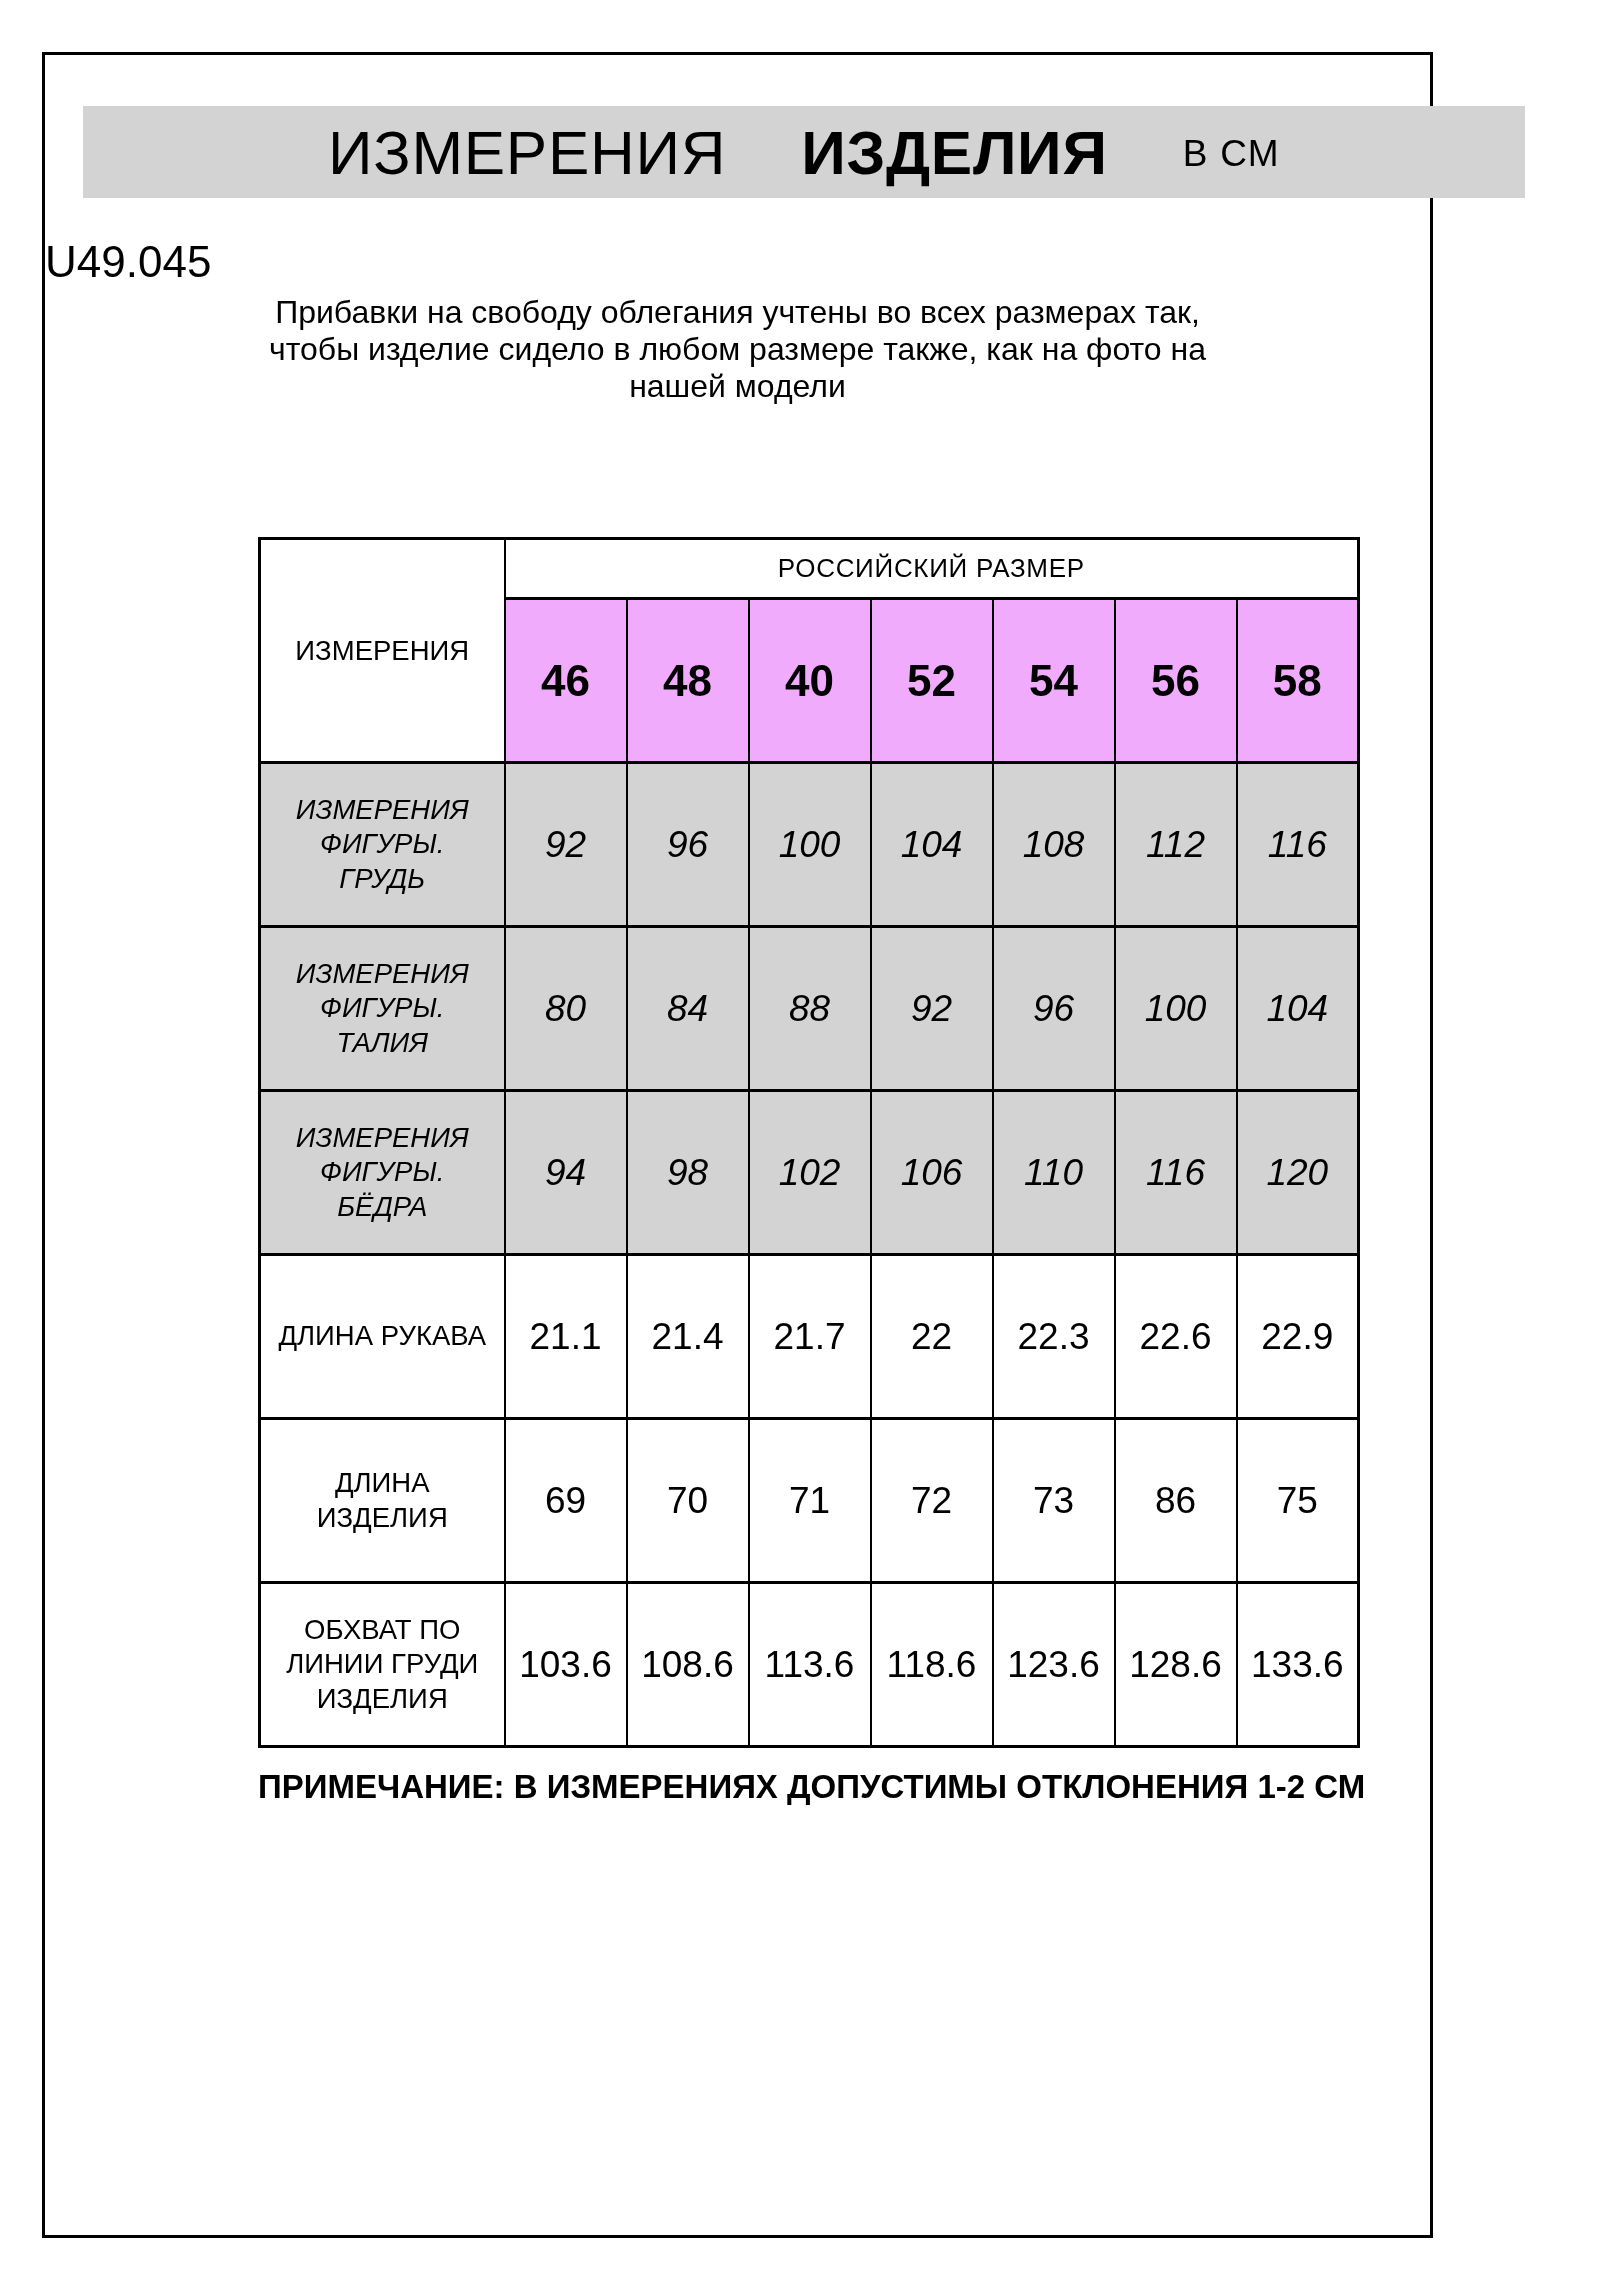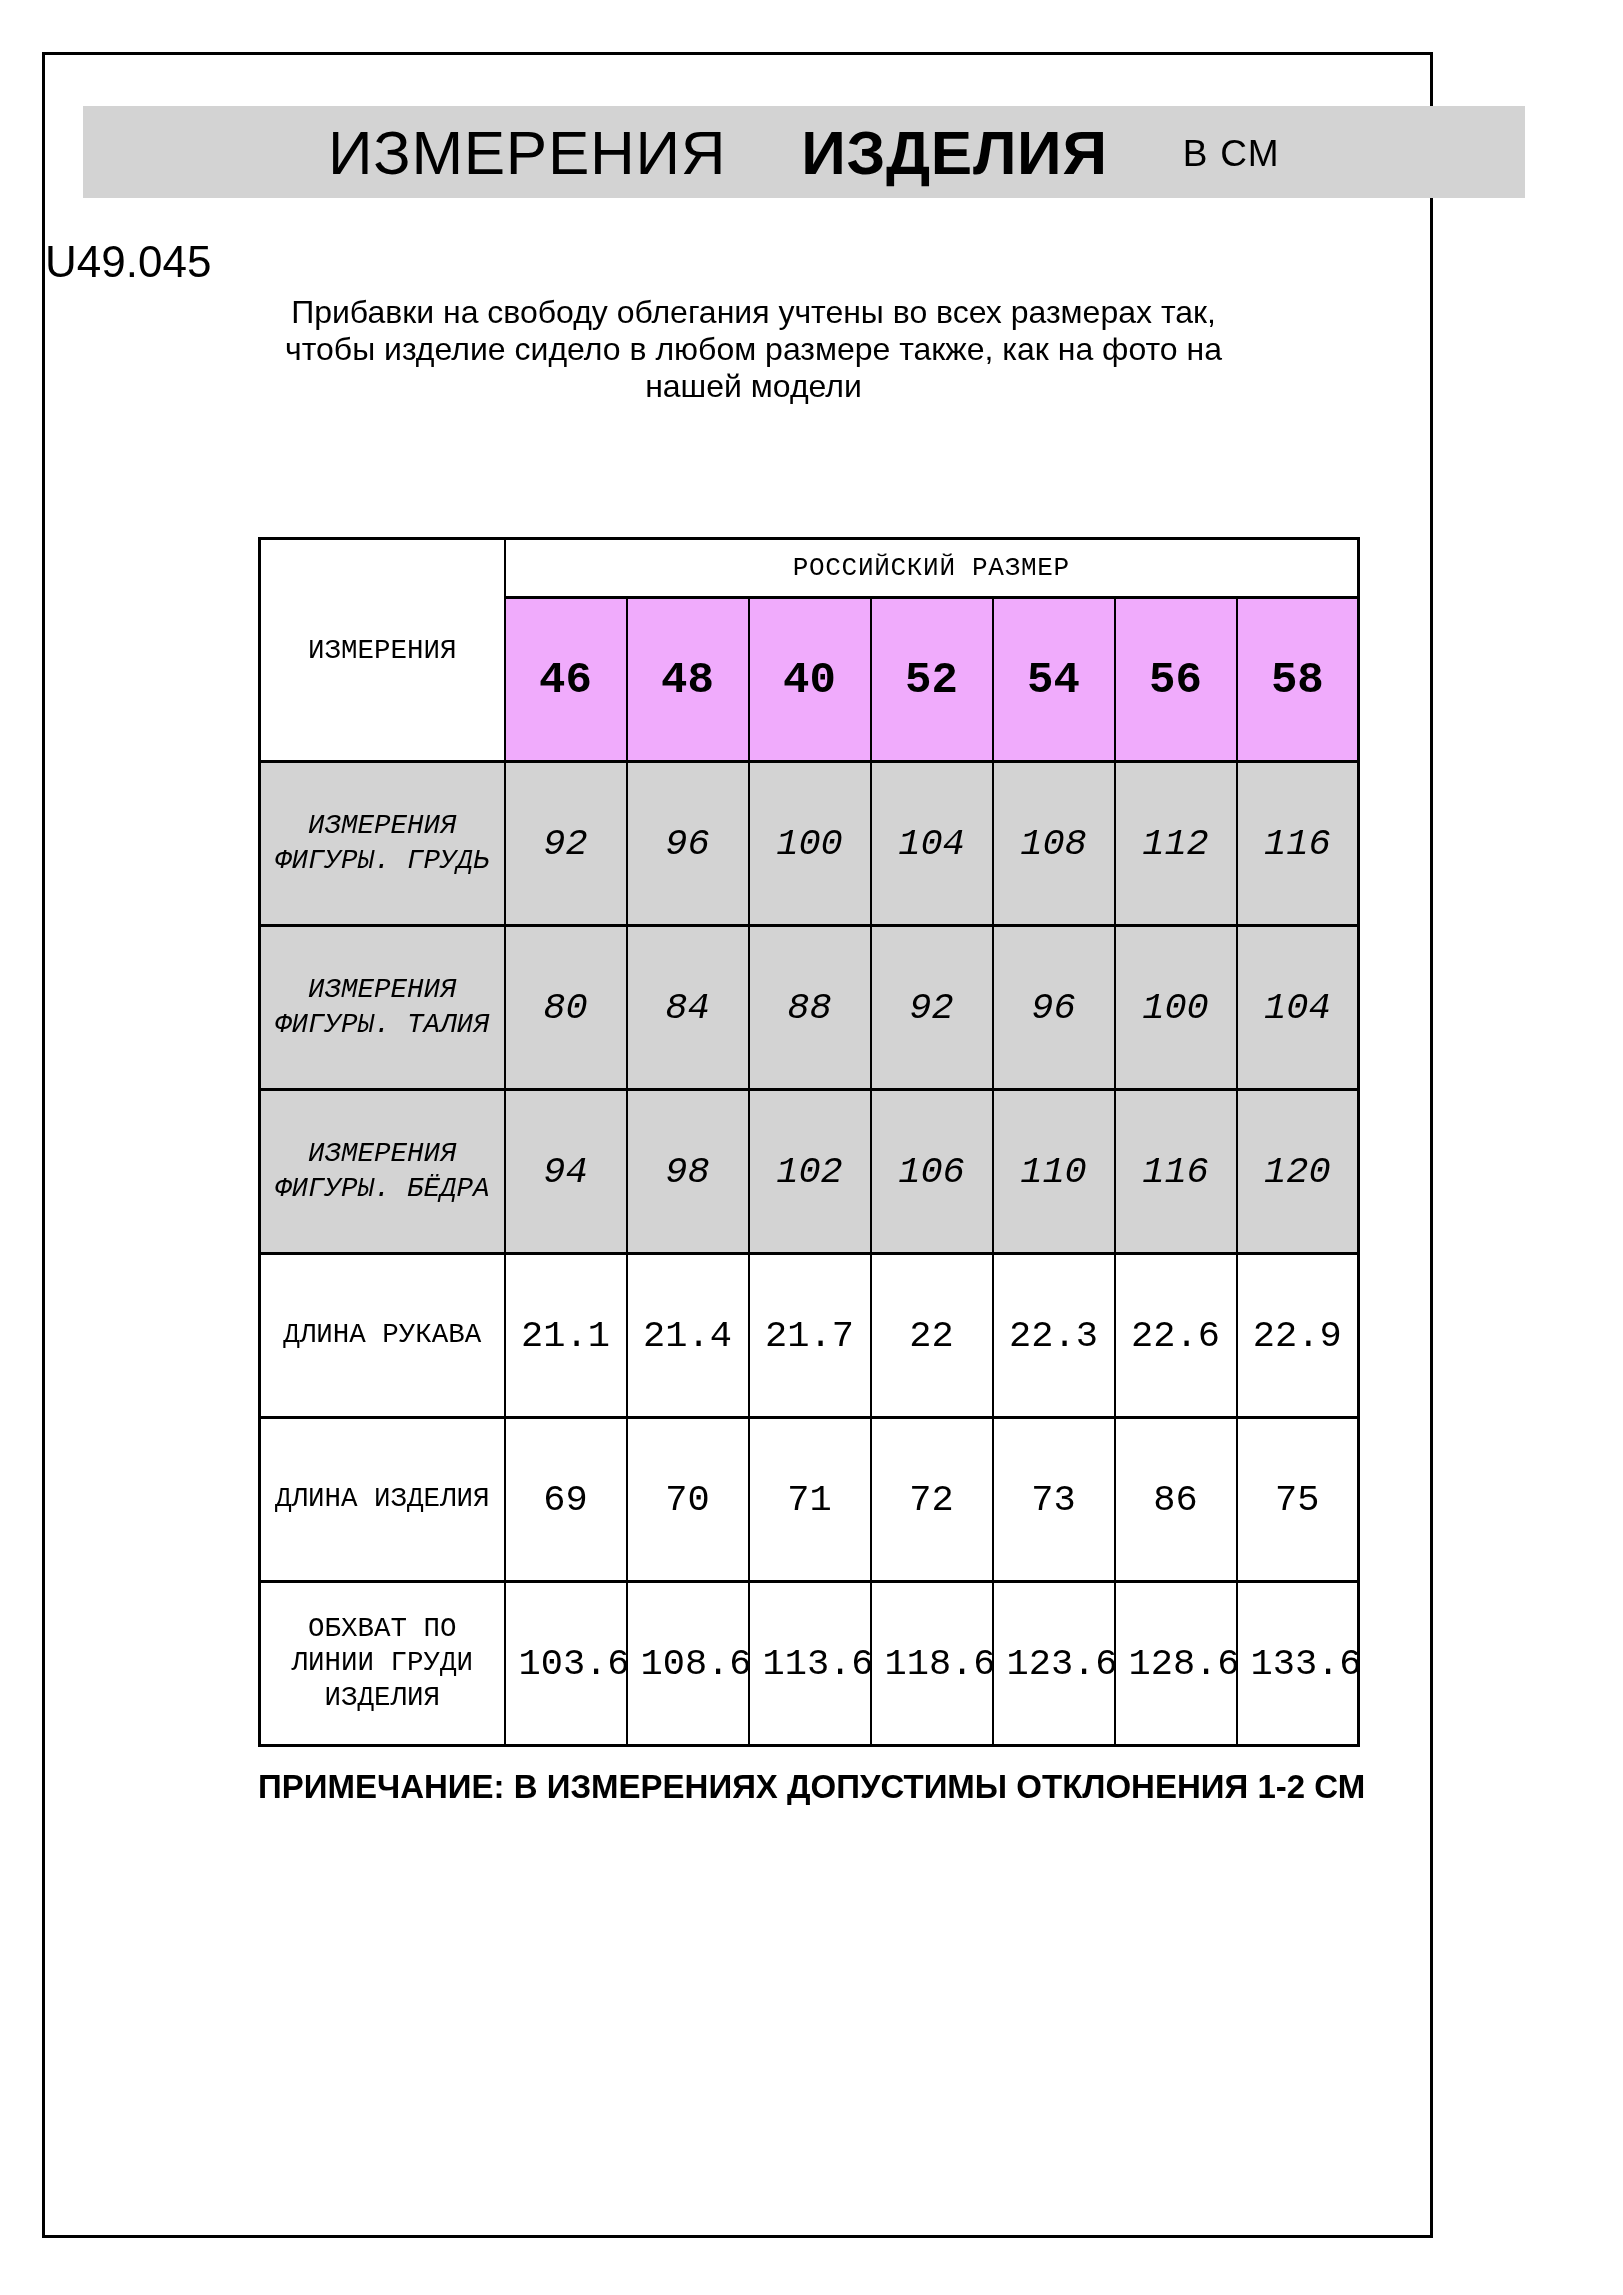--- a/index.html
+++ b/index.html
@@ -39,21 +39,21 @@
   .title-unit { font-size: 37px; margin-top: 4px; letter-spacing: 1.3px; }
   .model {
     position: absolute;
     left: 0; top: 182px;
     width: 100%;
     text-align: left;
     font-size: 44px;
   }
   .desc {
     position: absolute;
-    left: 16px; top: 239px;
+    left: 0; top: 239px;
     width: 100%;
     text-align: center;
     font-size: 32px;
     line-height: 37px;
   }
   table.size-table {
     position: absolute;
     left: 213px;
     top: 482px;
     width: 1095px;
@@ -62,21 +62,20 @@
     border: 3.9px solid #000;
   }
   table.size-table td {
     border: 2.6px solid #000;
     border-top-width: 3.9px;
     border-bottom-width: 3.9px;
     text-align: center;
     vertical-align: middle;
     padding: 13px;
     overflow: hidden;
-    font-family: Liberation Mono, monospace;
   }
   tr.hr1 { height: 37px; }
   tr.hr2 { height: 164px; }
   tr.dr  { height: 164px; }
   td.corner { font-size: 27.5px; background: #fff; }
   td.ghead  { font-size: 26px; background: #fff; border-bottom-width: 4.6px; letter-spacing: 0.7px; }
   td.size   { font-size: 44px; font-weight: bold; background: #f0abfc; margin-left: 15px; }
   td.rlabel { font-size: 27.5px; line-height: 1.25; }
   td.val    { font-size: 37px; }
   td.shaded { background: var(--shaded, #d3d3d3); }

